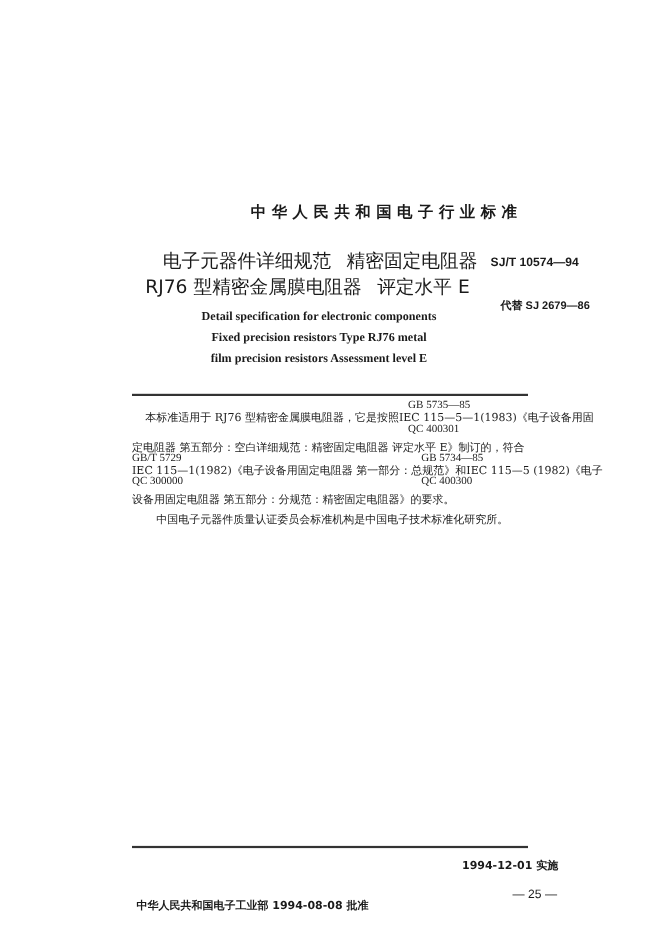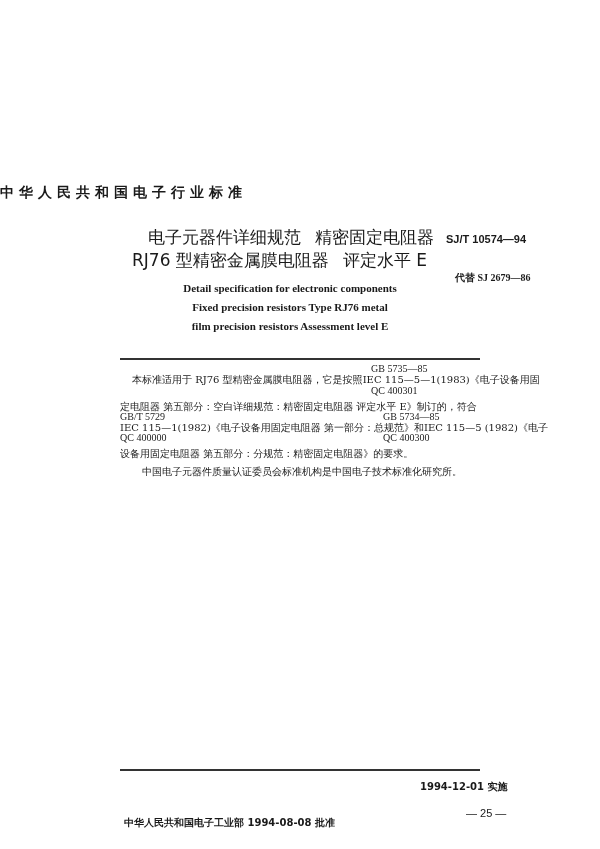--- a/index.html
+++ b/index.html
@@ -1,25 +1,25 @@
 <!DOCTYPE html>
 <html><head>
 <meta charset="utf-8">
 <style>
   html, body { margin:0; padding:0; }
   body { width:600px; height:849px; background:#ffffff; position:relative; overflow:hidden;
          font-family:"DejaVu Serif", serif; color:#1a1a1a; }
   .abs { position:absolute; white-space:nowrap; }
-  .header { left:0; width:475px; top:184px; text-align:left; font-family:"DejaVu Sans", sans-serif;
+  .header { left:0; width:475px; top:184px; text-align:right; font-family:"DejaVu Sans", sans-serif;
             font-weight:bold; font-size:14px; letter-spacing:5px; }
   .title1 { left:148px; top:226px; font-family:"DejaVu Sans", sans-serif; font-size:17px; }
   .title2 { left:132px; top:249px; font-family:"DejaVu Sans", sans-serif; font-size:17px; }
   .title-gap { display:inline-block; width:14px; }
   .stdno { left:446px; top:233px; font-family:"Liberation Sans Narrow","Liberation Sans", sans-serif; font-size:11px; font-weight:bold; }
-  .replace { left:455px; top:271px; font-family:Liberation Serif, serif; font-size:10px; font-weight:bold; }
+  .replace { left:455px; top:271px; font-family:Liberation Sans, sans-serif; font-size:10px; font-weight:bold; }
   .en { left:0; width:600px; text-align:center; font-family:"Liberation Serif", serif; font-weight:bold; font-size:11px; }
   .en1 { top:282px; left:-10px; }
   .en2 { top:301px; left:-10px; }
   .en3 { top:320px; left:-10px; }
   .rule { left:120px; width:360px; height:2px; background:#333; }
   .rule1 { top:358px; }
   .rule2 { top:769px; }
   .body { font-size:10px; font-family:"DejaVu Serif", serif; }
   .stack { font-size:10px; font-family:"Liberation Serif", serif; line-height:10px; }
   .foot { font-family:"DejaVu Sans", sans-serif; font-size:10px; font-weight:bold; }
@@ -52,21 +52,21 @@
 </div>
 <div class="abs stack" style="left:371px; top:386px;">QC 400301</div>
 
 <div class="abs body" style="left:120px; top:400px;">定电阻器   第五部分：空白详细规范：精密固定电阻器   评定水平 E》制订的，符合</div>
 
 <div class="abs stack" style="left:120px; top:412px;">GB/T 5729</div>
 <div class="abs stack" style="left:383px; top:412px;">GB 5734—85</div>
 <div class="abs body" style="left:120px; top:421px;">
   <span>IEC 115—1(1982)《电子设备用固定电阻器   第一部分：总规范》和</span><span>IEC 115—5  (1982)《电子</span>
 </div>
-<div class="abs stack" style="left:120px; top:433px;">QC 400000</div>
+<div class="abs stack" style="left:120px; top:433px;">QC 300000</div>
 <div class="abs stack" style="left:383px; top:433px;">QC 400300</div>
 
 <div class="abs body" style="left:120px; top:447px;">设备用固定电阻器   第五部分：分规范：精密固定电阻器》的要求。</div>
 
 <div class="abs body" style="left:142px; top:465px;font-family:Liberation Mono, monospace;">中国电子元器件质量认证委员会标准机构是中国电子技术标准化研究所。</div>
 
 <div class="abs rule rule2"></div>
 
 <div class="abs foot" style="left:124px; top:780px;margin-top:36px;">中华人民共和国电子工业部 1994-08-08 批准</div>
 <div class="abs foot" style="left:420px; top:780px;text-align:center;">1994-12-01 实施</div>

